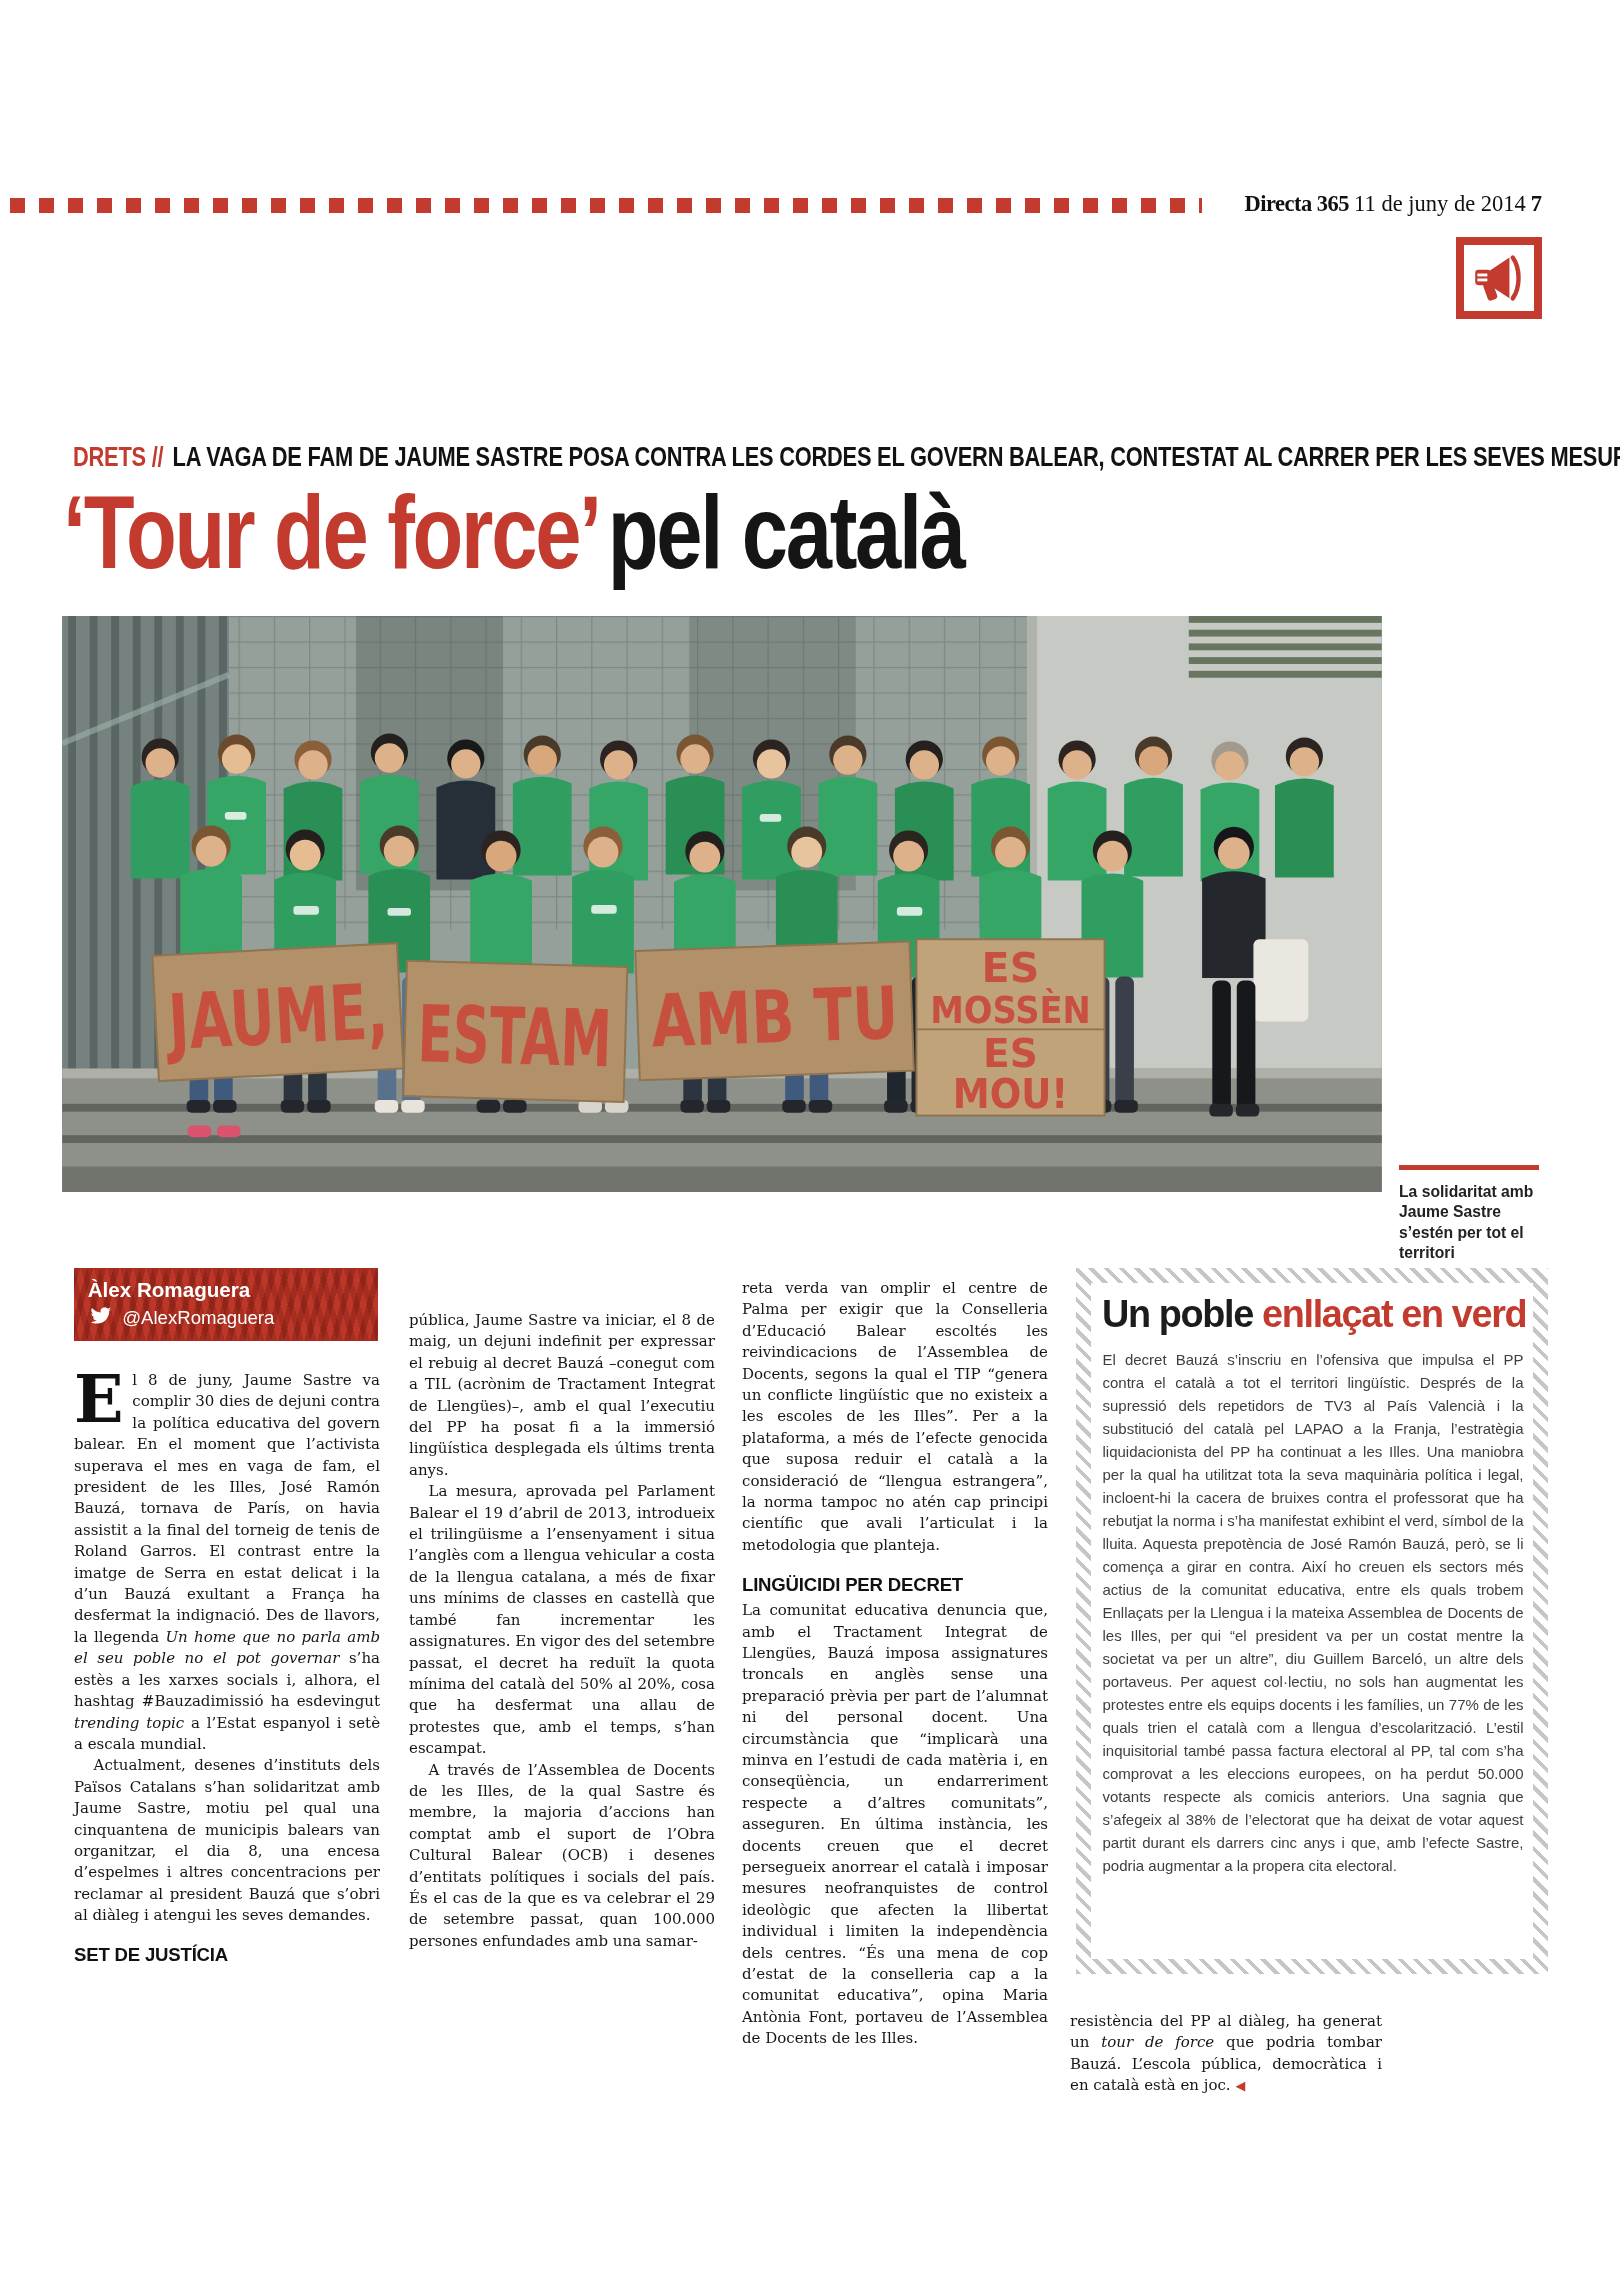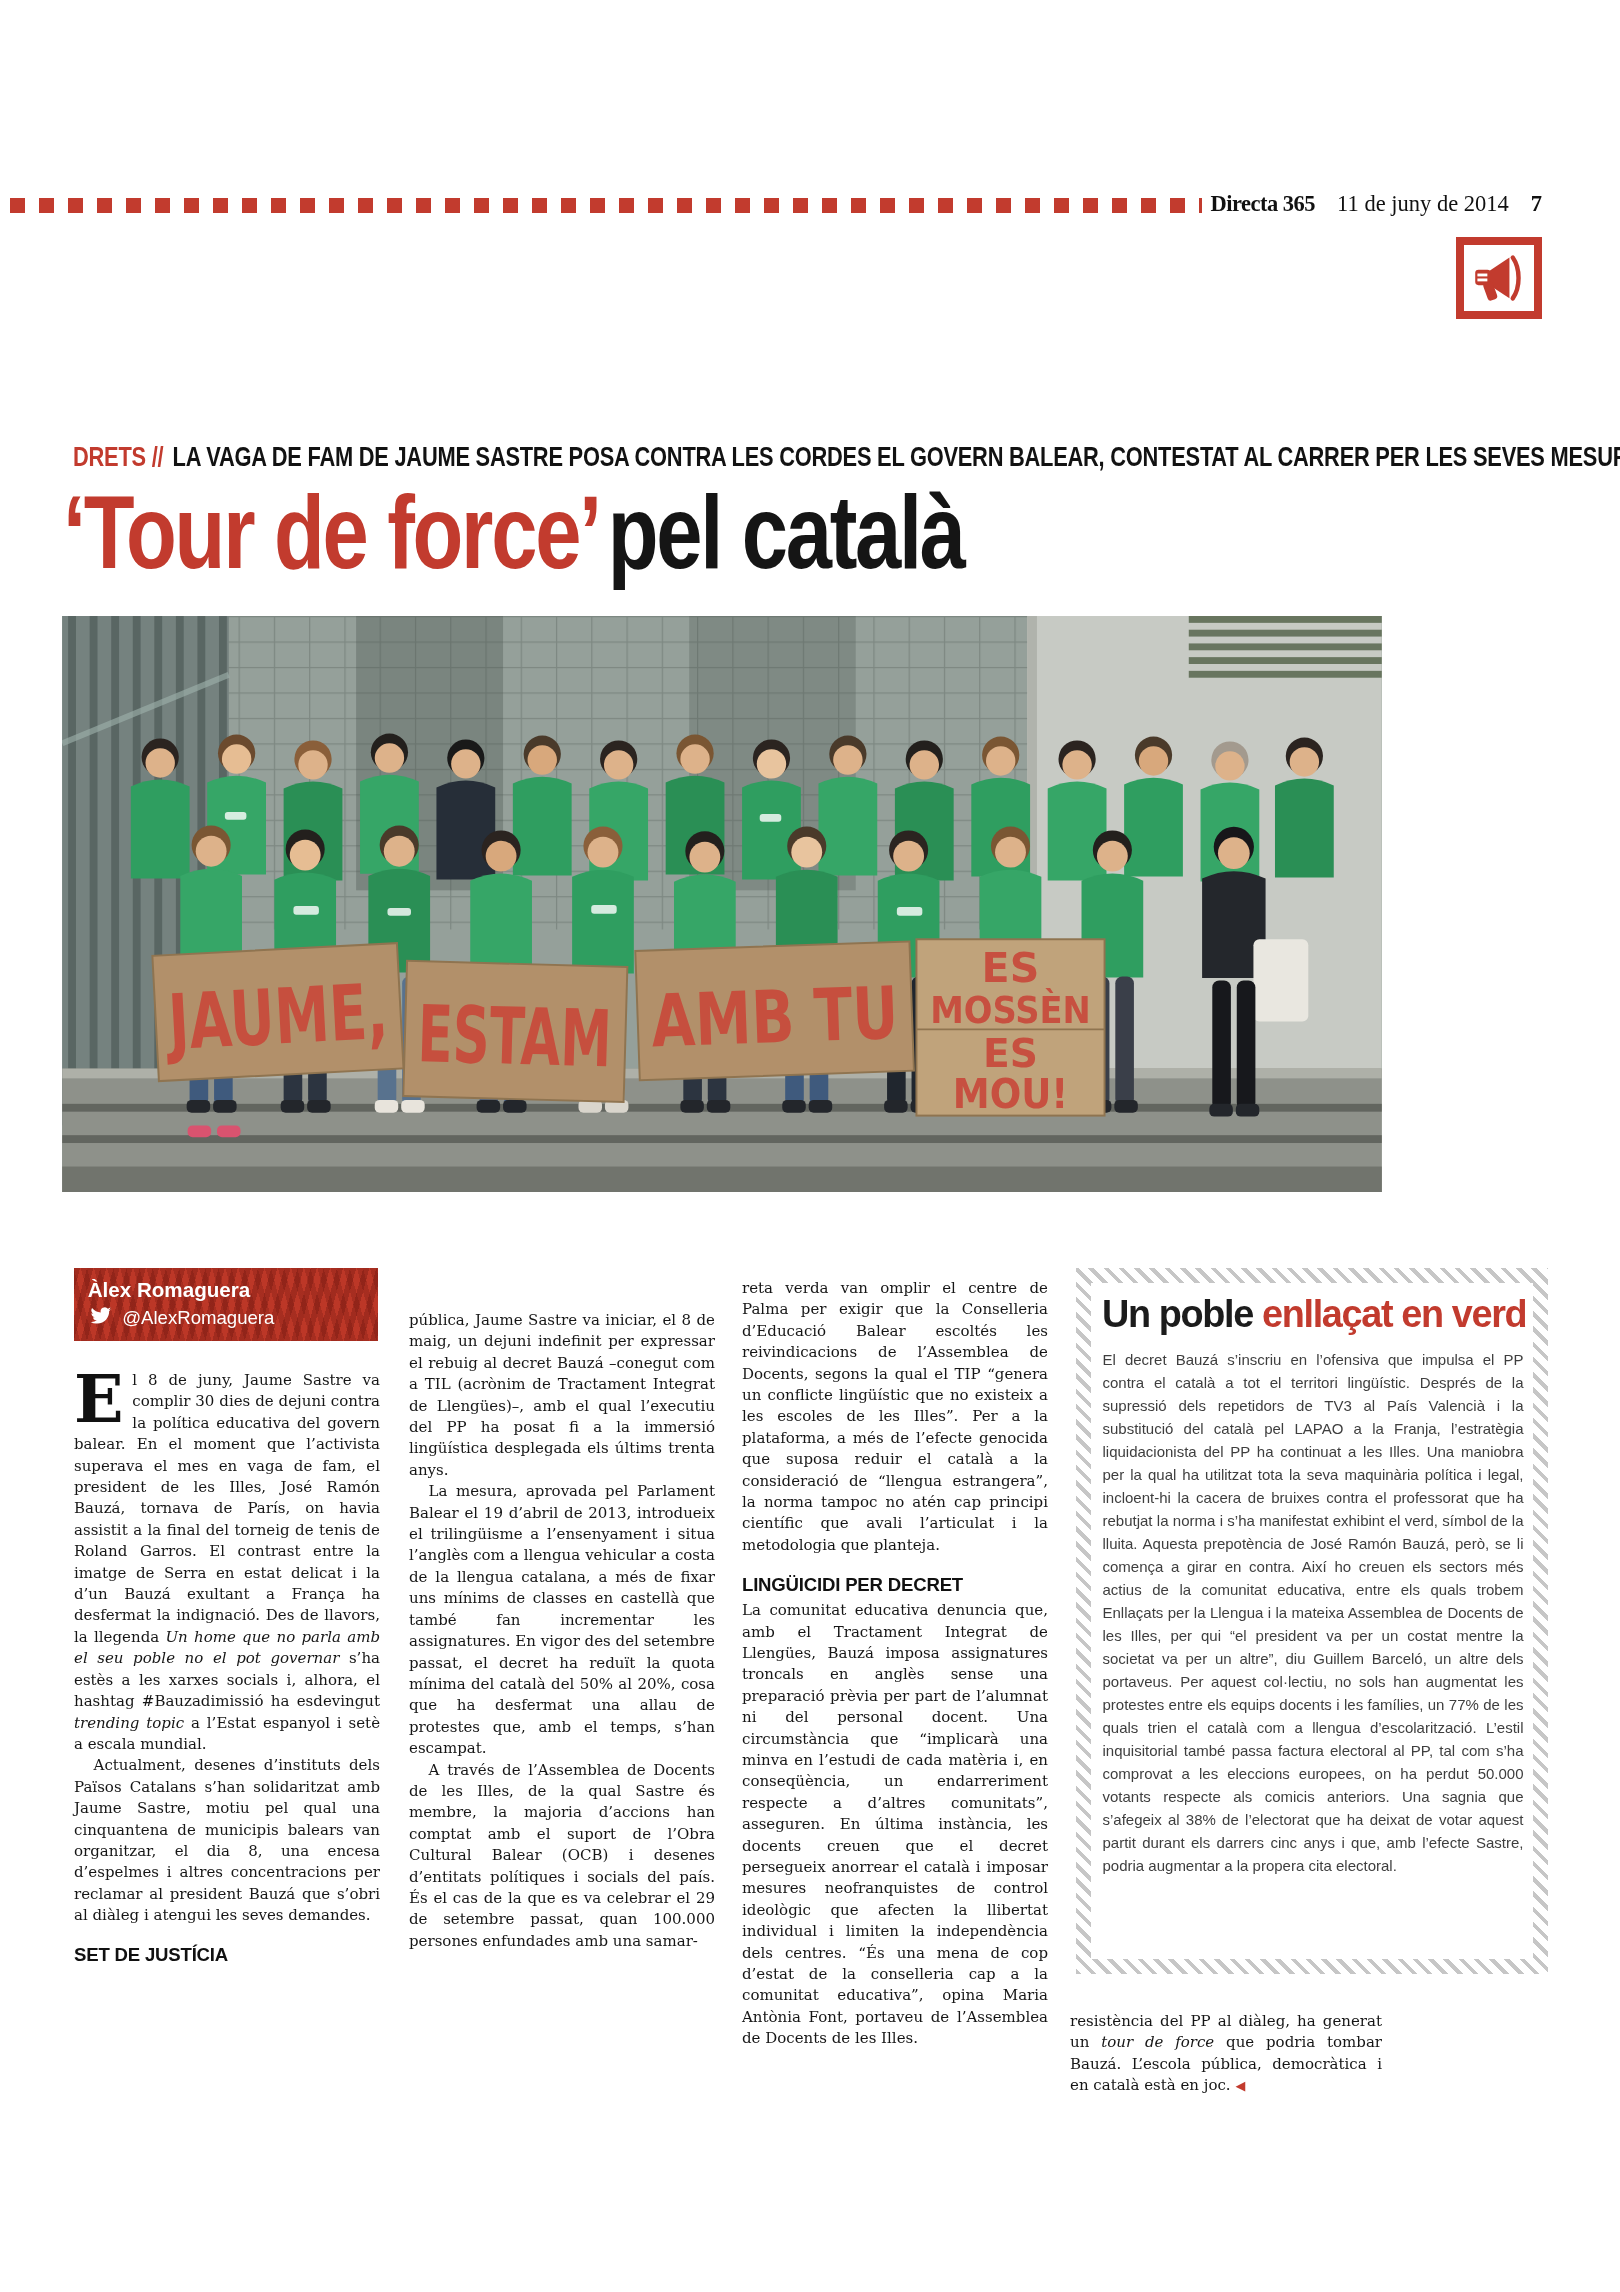--- a/index.html
+++ b/index.html
@@ -4,21 +4,21 @@
 <style>
   html,body{margin:0;padding:0;background:#ffffff;}
   body{width:1620px;height:2293px;position:relative;font-family:"Liberation Sans",sans-serif;color:#161616;}
   .page{position:absolute;inset:0;overflow:hidden;background:#fff;}
 
   
   .dotted-rule{position:absolute;left:9.8px;top:198px;width:1192px;height:14.7px;
     background:repeating-linear-gradient(90deg,#c23b2e 0 14.7px,transparent 14.7px 29px);}
 
   
-  .header-meta{position:absolute;top:191px;right:78px;display:flex;gap:22px;align-items:baseline;
+  .header-meta{position:absolute;top:191px;right:78px;display:flex;gap:5px;align-items:baseline;
     font-family:"Liberation Serif",serif;font-size:22.5px;color:#111;margin-left:24px;}
   .header-brand{font-weight:700;letter-spacing:-0.5px;}
   .header-date{font-weight:400;}
   .header-page{font-weight:700;}
 
   
   .megaphone-badge{position:absolute;left:1456px;top:237px;width:86px;height:82px;background:#fff;
     border:8.8px solid #c23b2e;box-sizing:border-box;display:flex;align-items:center;justify-content:center;}
   .megaphone-badge svg{display:block;}
 
@@ -229,20 +229,25 @@
         <rect width="192" height="180" fill="#c0a37b" stroke="#8f7450" stroke-width="2"></rect>
         <line x1="0" y1="92" x2="192" y2="92" stroke="#8f7450" stroke-width="2"></line>
         <text class="sign-text" x="96" y="44" font-size="42" text-anchor="middle">ES</text>
         <text class="sign-text" x="96" y="86" font-size="38" text-anchor="middle" textLength="164" lengthAdjust="spacingAndGlyphs">MOSSÈN</text>
         <text class="sign-text" x="96" y="130" font-size="40" text-anchor="middle">ES</text>
         <text class="sign-text" x="96" y="172" font-size="42" text-anchor="middle" textLength="118" lengthAdjust="spacingAndGlyphs">MOU!</text>
       </g>
     </svg>
   </div>
 
+  <div class="photo-caption">
+    <div class="caption-rule"></div>
+    <div class="caption-text">La solidaritat amb Jaume Sastre s’estén per tot el territori</div>
+    <div class="caption-credit">/ PAU RODRÍGUEZ</div>
+  </div>
 
   <div class="byline">
     <div class="byline-name">Àlex Romaguera</div>
     <div class="byline-handle">
       <span>
         <svg width="25.5" height="22.5" viewBox="0 0 34 30" aria-hidden="true">
           <path fill="#ffffff" d="M30.9 6.9c-1 .5-2.1.8-3.2 1a5.6 5.6 0 0 0 2.5-3.1c-1.1.6-2.3 1.1-3.6 1.4a5.6 5.6 0 0 0-9.6 5.1A16 16 0 0 1 5.4 5.4a5.6 5.6 0 0 0 1.7 7.5c-.9 0-1.8-.3-2.5-.7v.1c0 2.7 1.9 5 4.5 5.5-.8.2-1.7.3-2.5.1a5.6 5.6 0 0 0 5.2 3.9A11.3 11.3 0 0 1 3.5 24 16 16 0 0 0 12.1 26c10.4 0 16.1-8.6 16.1-16.1v-.7c1.1-.8 2-1.8 2.7-2.9z"></path>
         </svg>
       </span>
       <span>@AlexRomaguera</span>

